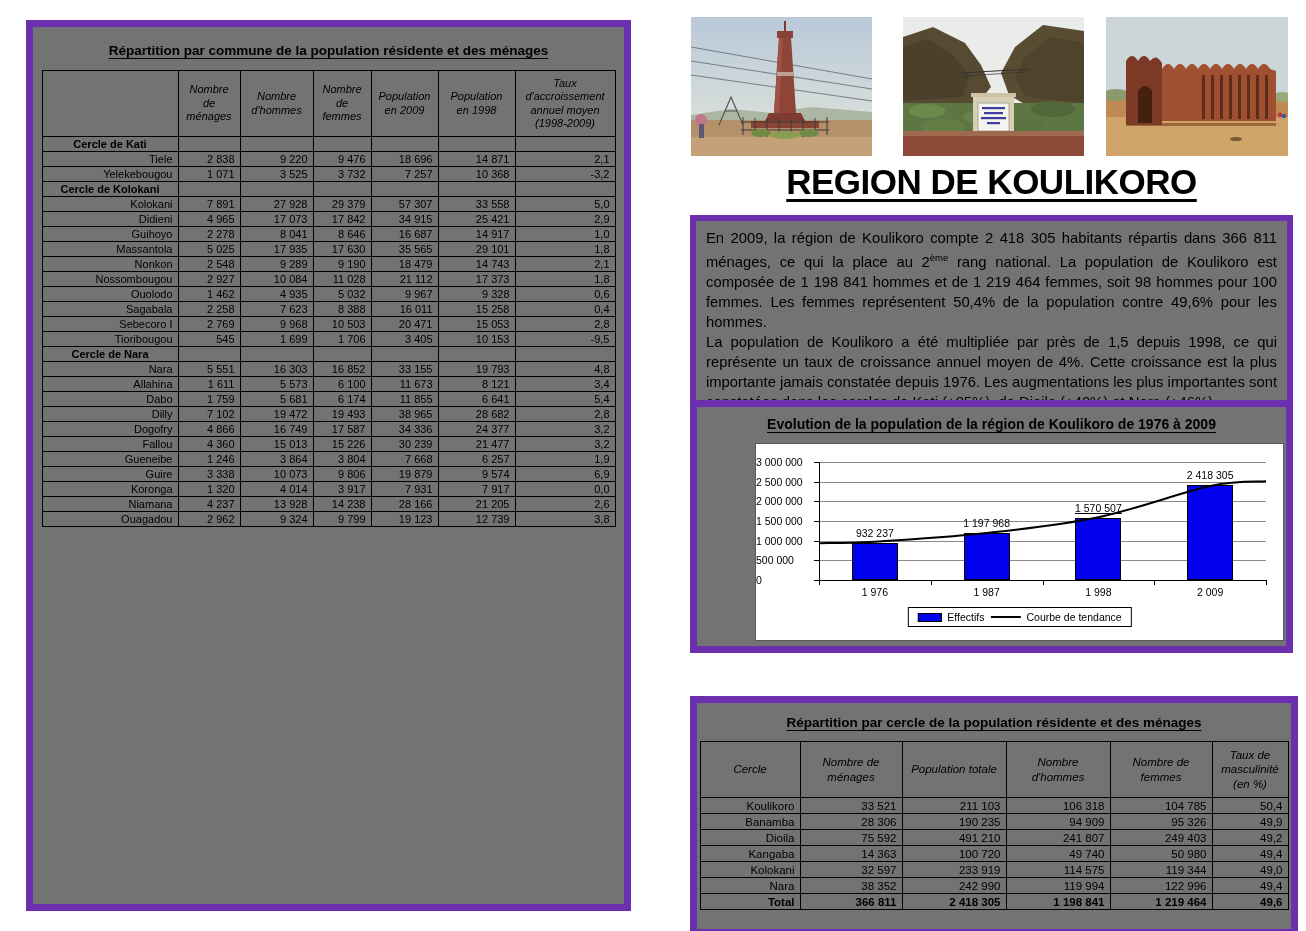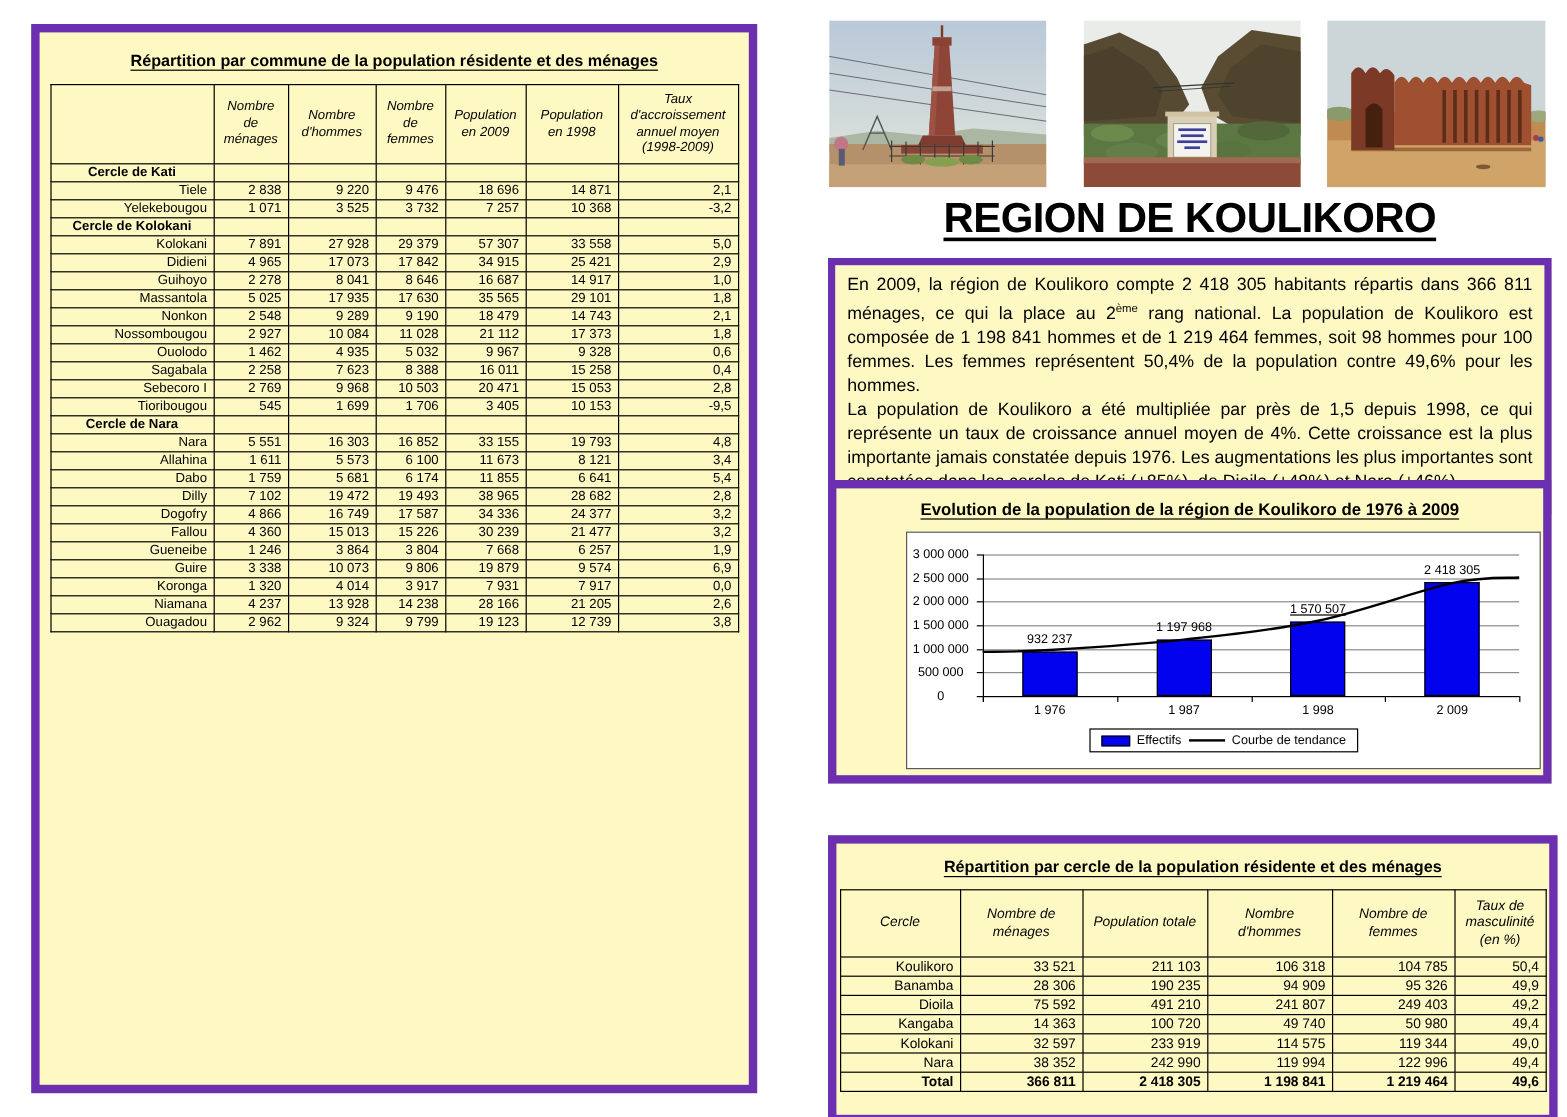--- a/index.html
+++ b/index.html
@@ -1,20 +1,20 @@
 <!DOCTYPE html>
 <html><head>
 <meta charset="utf-8">
 <style>
   html,body{margin:0;padding:0;}
   body{
     width:1306px;height:931px;position:relative;background:#ffffff;
     font-family:"Liberation Sans", sans-serif;color:#000;overflow:hidden;
   }
-  .panel-border{position:absolute;background:#fef9c3;box-sizing:border-box;border:7px solid #6C2FB0;}
+  .panel-border{position:absolute;background:#737373;box-sizing:border-box;border:7px solid #6C2FB0;}
 
   
   #left-panel{left:26px;top:20px;width:605px;height:891px;}
   .section-title{
     text-align:center;font-weight:bold;font-size:13.5px;
     text-decoration:underline;text-underline-offset:3px;
   }
   #left-panel .section-title{margin-top:16px;}
   table.doc-table{border-collapse:collapse;table-layout:fixed;font-size:11px;}
   table.doc-table th, table.doc-table td{
@@ -51,21 +51,21 @@
 
   
   #chart-box{left:690px;top:400px;width:603px;height:253px;}
   #chart-box .section-title{margin-top:9px;font-size:14px;}
   #chart-frame{
     position:absolute;left:58px;top:36px;width:527px;height:196px;
     border:1px solid #595959;background:#fff;
   }
   .gridline{position:absolute;height:1px;background:#8a8a8a;}
   .axisline{position:absolute;background:#000;}
-  .ytick-label{position:absolute;left:0;width:56px;text-align:center;font-size:10.5px;}
+  .ytick-label{position:absolute;left:0;width:56px;text-align:left;font-size:10.5px;}
   .ytick-mark{position:absolute;height:1px;width:5px;background:#000;}
   .xtick-mark{position:absolute;width:1px;height:5px;background:#000;}
   .xtick-label{position:absolute;text-align:center;font-size:10.5px;}
   .bar{position:absolute;border:1px solid #000;box-sizing:border-box;}
   .bar-value{position:absolute;width:100px;text-align:center;font-size:10.5px;}
   #trend-svg{position:absolute;left:0;top:0;pointer-events:none;}
   #chart-legend{
     position:absolute;left:50%;transform:translateX(-50%);top:163px;
     border:1px solid #000;background:#fff;display:flex;align-items:center;
     gap:6px;padding:3px 9px;font-size:10.5px;white-space:nowrap;

